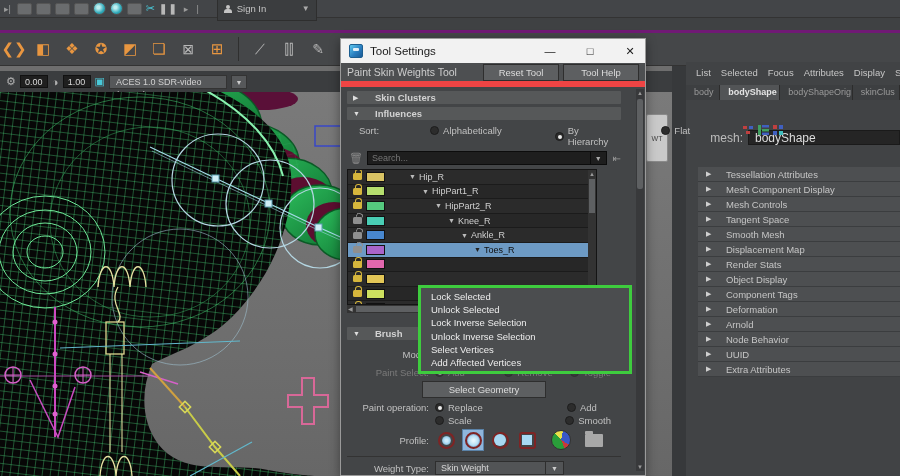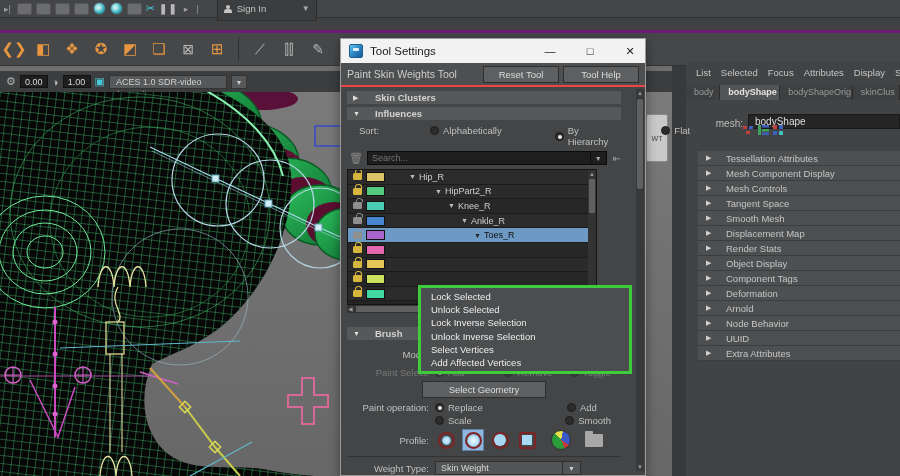--- a/index.html
+++ b/index.html
@@ -52,41 +52,41 @@
     font-size:7px; color:#444; z-index:3; }
 
   .divider { position:absolute; left:672px; top:66px; width:14px; height:410px; background:#37393b; }
 
   
   .attr-editor { position:absolute; left:686px; top:62px; width:214px; height:414px; background:#414345; }
   .ae-menu { display:flex; gap:10px; padding:5px 0 5px 10px; font-size:9.5px; color:#c6c6c6; white-space:nowrap; overflow:hidden; }
   .ae-tabs { display:flex; height:15px; background:#323436; margin-top:2px; font-size:9px; color:#9a9a9a; }
   .ae-tab { padding:2px 8px 0; background:#3d3f41; border-right:1px solid #2c2c2c; white-space:nowrap; overflow:hidden; }
   .ae-tab.active { background:#525456; color:#e4e4e4; font-weight:bold; }
-  .ae-mesh { display:flex; align-items:flex-end; margin-top:14px; font-size:10px; color:#bdbdbd; }
+  .ae-mesh { display:flex; align-items:center; margin-top:30px; font-size:12px; color:#bdbdbd; }
   .ae-mesh-label { width:62px; text-align:right; padding-right:5px; }
   .ae-mesh-field { flex:1; background:#252525; border:1px solid #1a1a1a; height:15px; line-height:14px;
     padding-left:6px; color:#dcdcdc; }
   .ae-sections { margin-top:22px; padding-left:12px; }
   .ae-sec { height:15px; background:#4d4f51; border-bottom:1px solid #3b3d3f; display:flex;
     align-items:center; font-size:9.5px; color:#c6c6c6; padding-left:8px; }
   .ae-sec .tri { font-size:7px; color:#cfcfcf; width:20px; }
 
   
   .tool-window { position:absolute; left:340px; top:38px; width:306px; height:438px; z-index:5;
     background:#434547; border:1px solid #9a9a9a; box-shadow:0 3px 10px rgba(0,0,0,.4); }
   .tw-titlebar { height:24px; background:#f2f2f2; display:flex; align-items:center; padding:0 8px; }
   .tw-appicon { width:14px; height:14px; border-radius:2px; margin-right:7px;
     background:linear-gradient(135deg,#5ec8ee 0%,#2a7fc0 55%,#1a5a96 100%); border:1px solid #1c5e90; position:relative; }
   .tw-appicon:after{ content:""; position:absolute; left:3px; top:3px; right:3px; height:3px; background:rgba(255,255,255,.85); border-radius:1px; }
   .tw-title { font-size:11.5px; color:#1a1a1a; }
   .tw-winbtns { margin-left:auto; display:flex; gap:26px; color:#222; font-size:11px; }
   .tw-winbtn { width:14px; text-align:center; cursor:default; }
 
-  .tw-toolheader { height:24px; background:#4d4f51; border-bottom:2px solid #ef4444; display:flex;
+  .tw-toolheader { height:24px; background:#4d4f51; border-bottom:6px solid #ef4444; display:flex;
     align-items:center; padding:0 6px; font-size:10.5px; color:#cdcdcd; }
   .tw-btn { background:#5d5f61; border:1px solid #2e2e2e; color:#dcdcdc; font-size:9.5px; height:17px;
     line-height:15px; text-align:center; }
   .tw-toolheader .tw-btn { width:76px; }
   .tw-toolheader .tw-btn + .tw-btn { margin-left:4px; }
   .tw-reset-wrap { margin-left:auto; display:flex; }
 
   .tw-body { position:relative; height:389px; padding:4px 24px 0 6px; }
   .tw-vscroll { position:absolute; right:1px; top:2px; width:8px; height:382px; background:#38393b; }
   .tw-vscroll .thumb { position:absolute; top:10px; left:1px; width:6px; height:90px; background:#5e6062; border-radius:2px; }
@@ -489,20 +489,26 @@
         <span class="search-caret">▼</span>
         <span class="search-extra">⇤</span>
       </div>
 
       <div class="inf-list">
         <div class="inf-row">
           <span class="lock locked"></span>
           <span class="swatch" style="background-color: rgb(217, 195, 100);"></span>
           <span style="margin-left:18px" class="inf-caret">▼</span>
           <span>Hip_R</span>
+        </div>
+        <div class="inf-row alt">
+          <span class="lock locked"></span>
+          <span class="swatch" style="background-color: rgb(181, 222, 110);"></span>
+          <span style="margin-left:31px" class="inf-caret">▼</span>
+          <span>HipPart1_R</span>
         </div>
         <div class="inf-row">
           <span class="lock locked"></span>
           <span class="swatch" style="background-color: rgb(85, 201, 126);"></span>
           <span style="margin-left:44px" class="inf-caret">▼</span>
           <span>HipPart2_R</span>
         </div>
         <div class="inf-row alt">
           <span class="lock unlocked"></span>
           <span class="swatch" style="background-color: rgb(73, 205, 180);"></span>
@@ -648,21 +654,21 @@
             </span>
           </span>
         <span class="ramp-ico"></span>
         <span class="folder-ico"></span>
       </div>
 
       <div class="tw-sep"></div>
 
       <div class="dd-row">
         <span class="ctrl-label">Weight Type:</span>
-        <span class="dd-field" style="width:128px">Skin Weight</span>
+        <span class="dd-field" style="width:111px">Skin Weight</span>
         <span class="dd-caret">▼</span>
       </div>
 
       <div class="context-menu">
         <div class="cm-item">Lock Selected</div>
         <div class="cm-item">Unlock Selected</div>
         <div class="cm-item">Lock Inverse Selection</div>
         <div class="cm-item">Unlock Inverse Selection</div>
         <div class="cm-item">Select Vertices</div>
         <div class="cm-item">Add Affected Vertices</div>

